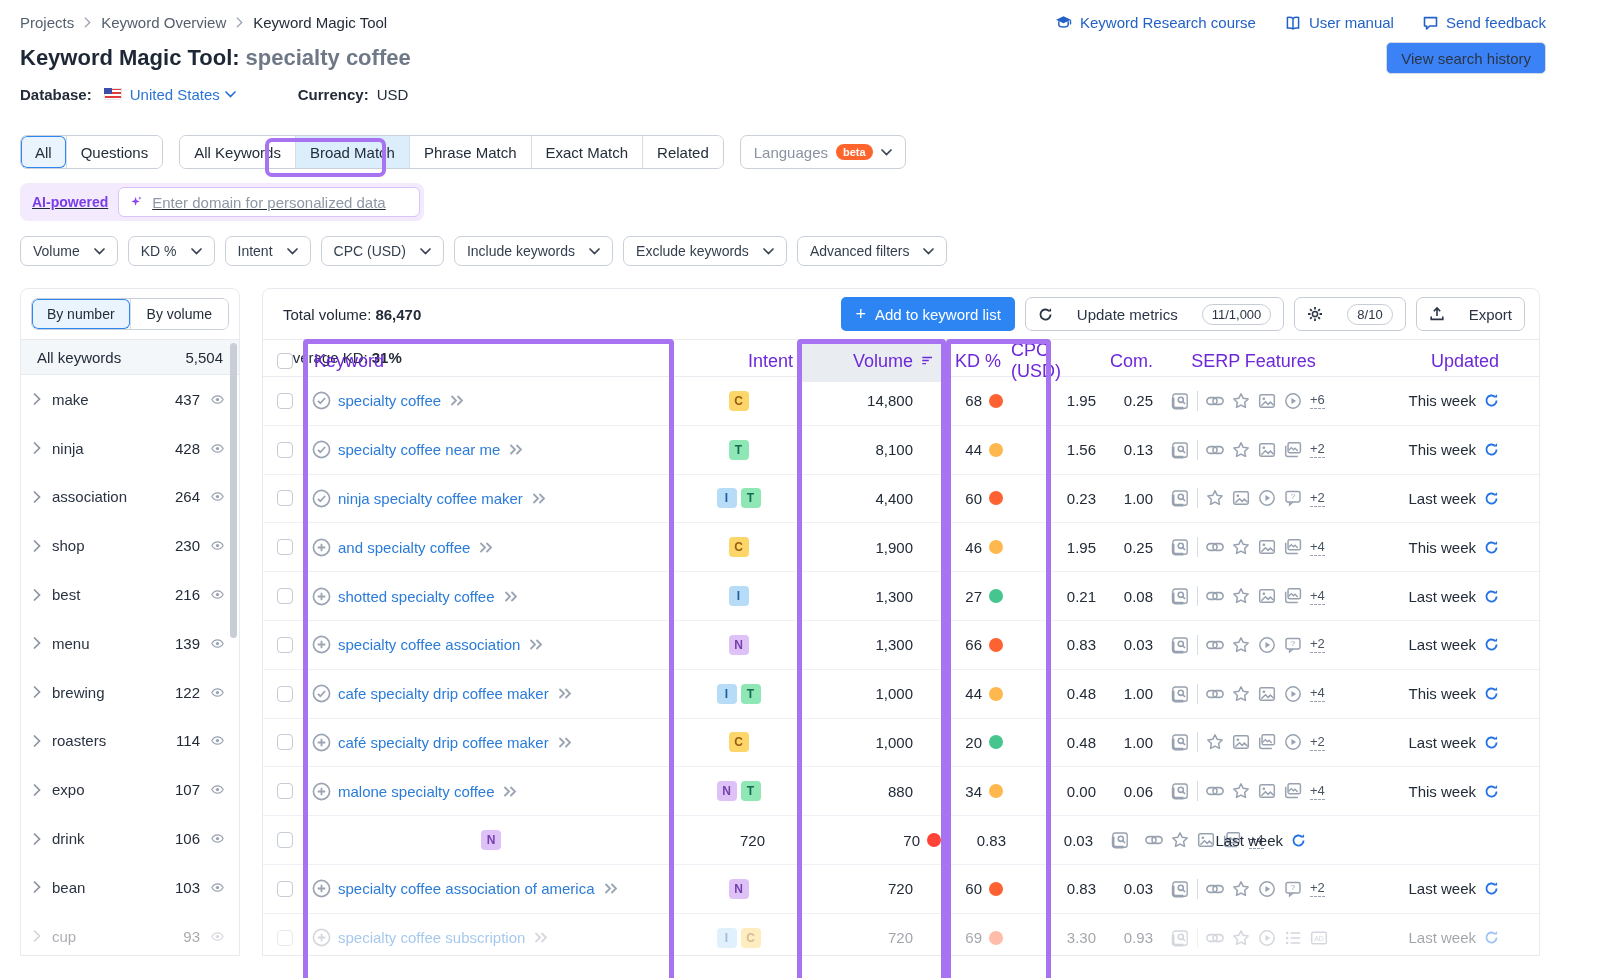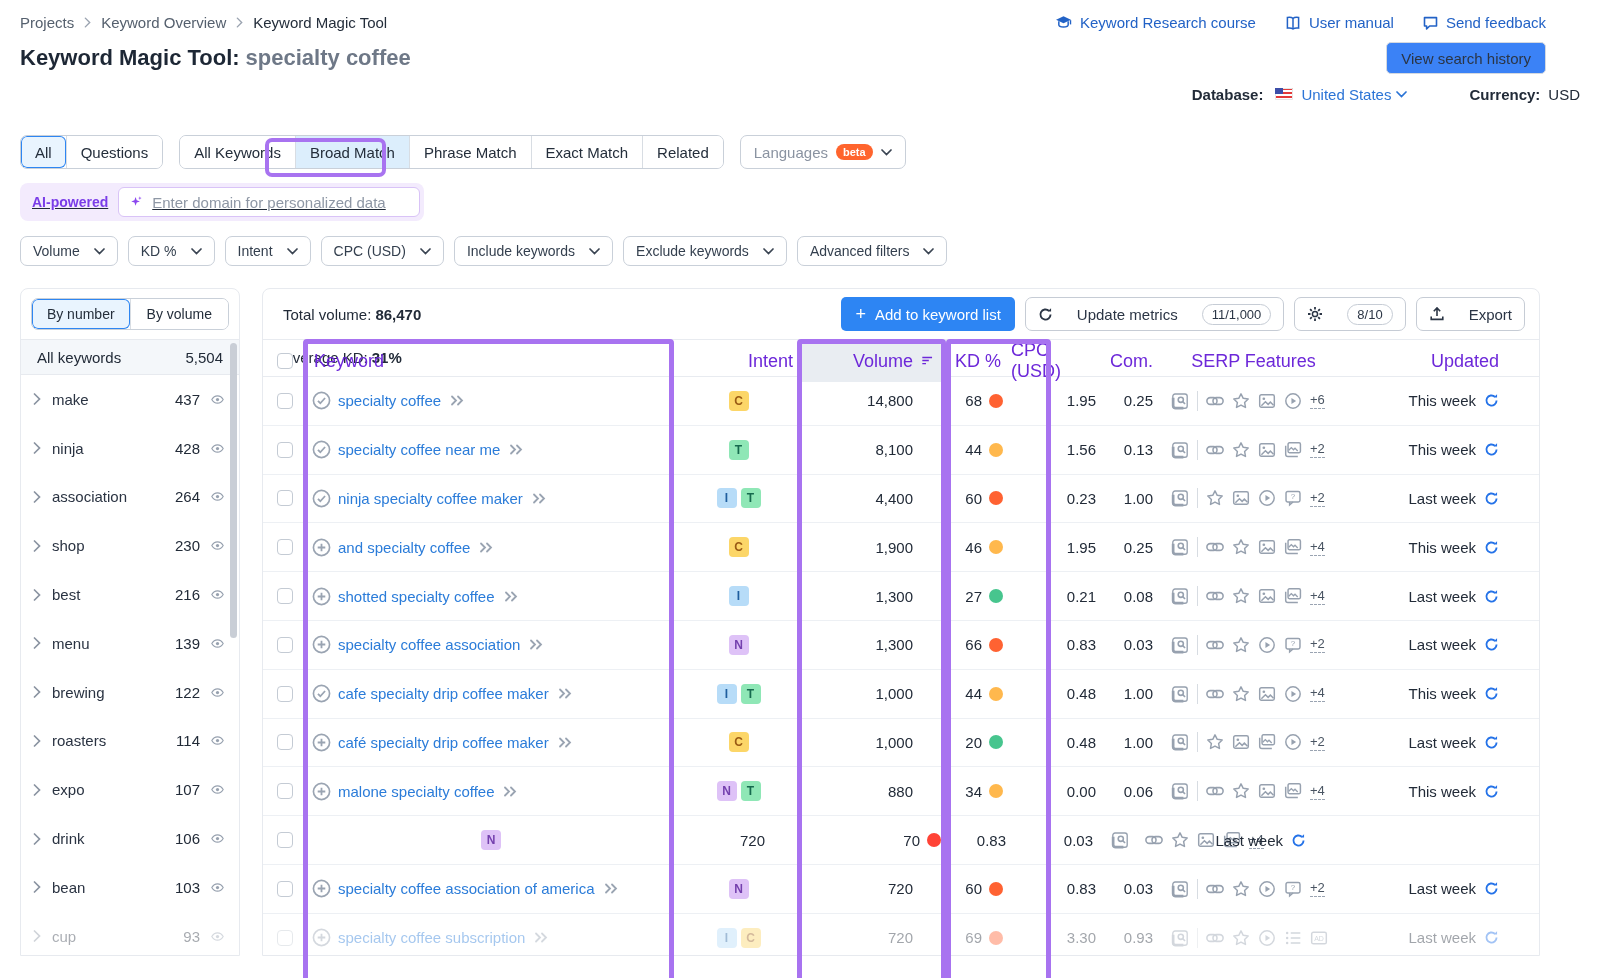--- a/index.html
+++ b/index.html
@@ -15,21 +15,21 @@
   .crumbs .last { color:#242e3b; }
   .toplinks { display:flex; gap:28px; }
   .toplink { display:flex; align-items:center; gap:7px; color:#2262c6; font-size:15px; cursor:pointer; }
 
   .title-row { display:flex; justify-content:space-between; align-items:center; padding:12px 54px 0 20px; height:42px; }
   .title-row h1 { font-size:22px; font-weight:bold; color:#1d2735; }
   .title-row h1 .query { color:#6e7887; margin-left:6px; }
   .btn-light { background:#3b82f6; border:1px solid #d4d9e0; border-radius:5px; height:32px;
     padding:0 14px; font-size:15px; color:#2b3545; display:flex; align-items:center; cursor:pointer; }
 
-  .meta-row { display:flex; align-items:center; gap:8px; padding:12px 20px 0; font-size:15px; height:30px;justify-content:flex-end; }
+  .meta-row { display:flex; align-items:center; gap:8px; padding:12px 20px 0; font-size:15px; height:30px; }
   .meta-label { font-weight:bold; color:#222b38; }
   .flag { width:18px; height:12px; margin-left:4px; position:relative; border-radius:1px;
     background:repeating-linear-gradient(#e23a3a 0 2px,#fff 2px 4px); box-shadow:0 0 0 1px #e6e6e6 inset; }
   .flag::before { content:""; position:absolute; left:0; top:0; width:8px; height:6px; background:#3c4ea8; }
   .country { color:#2b74d6; display:flex; align-items:center; gap:5px; cursor:pointer; }
   .meta-gap { width:46px; }
   .meta-val { color:#222b38; }
 
   
   .tabs-row { display:flex; align-items:flex-start; gap:16px; padding:32px 20px 0; }

